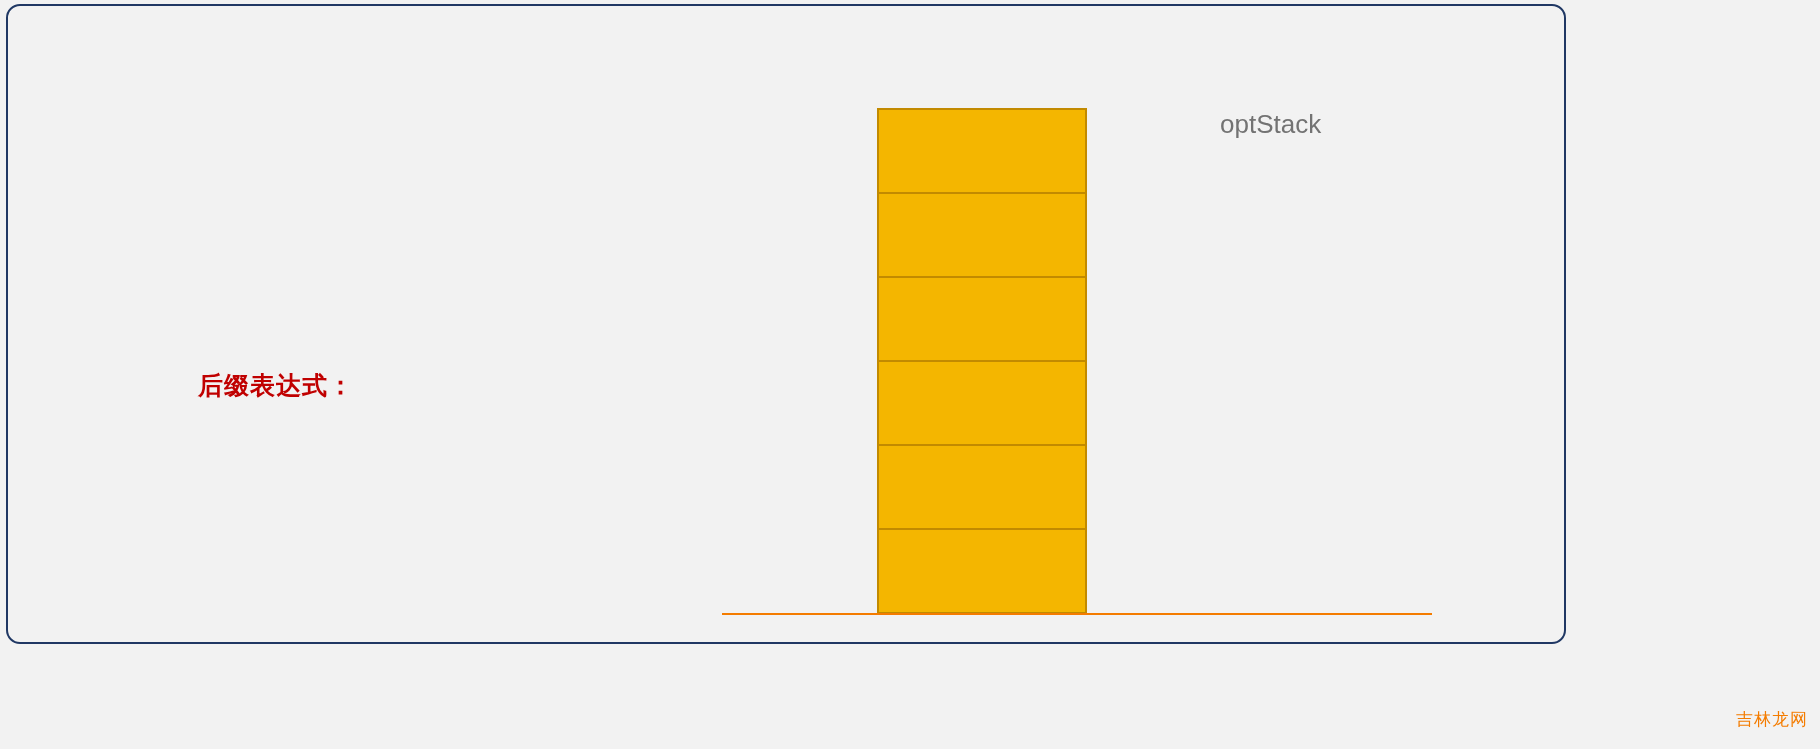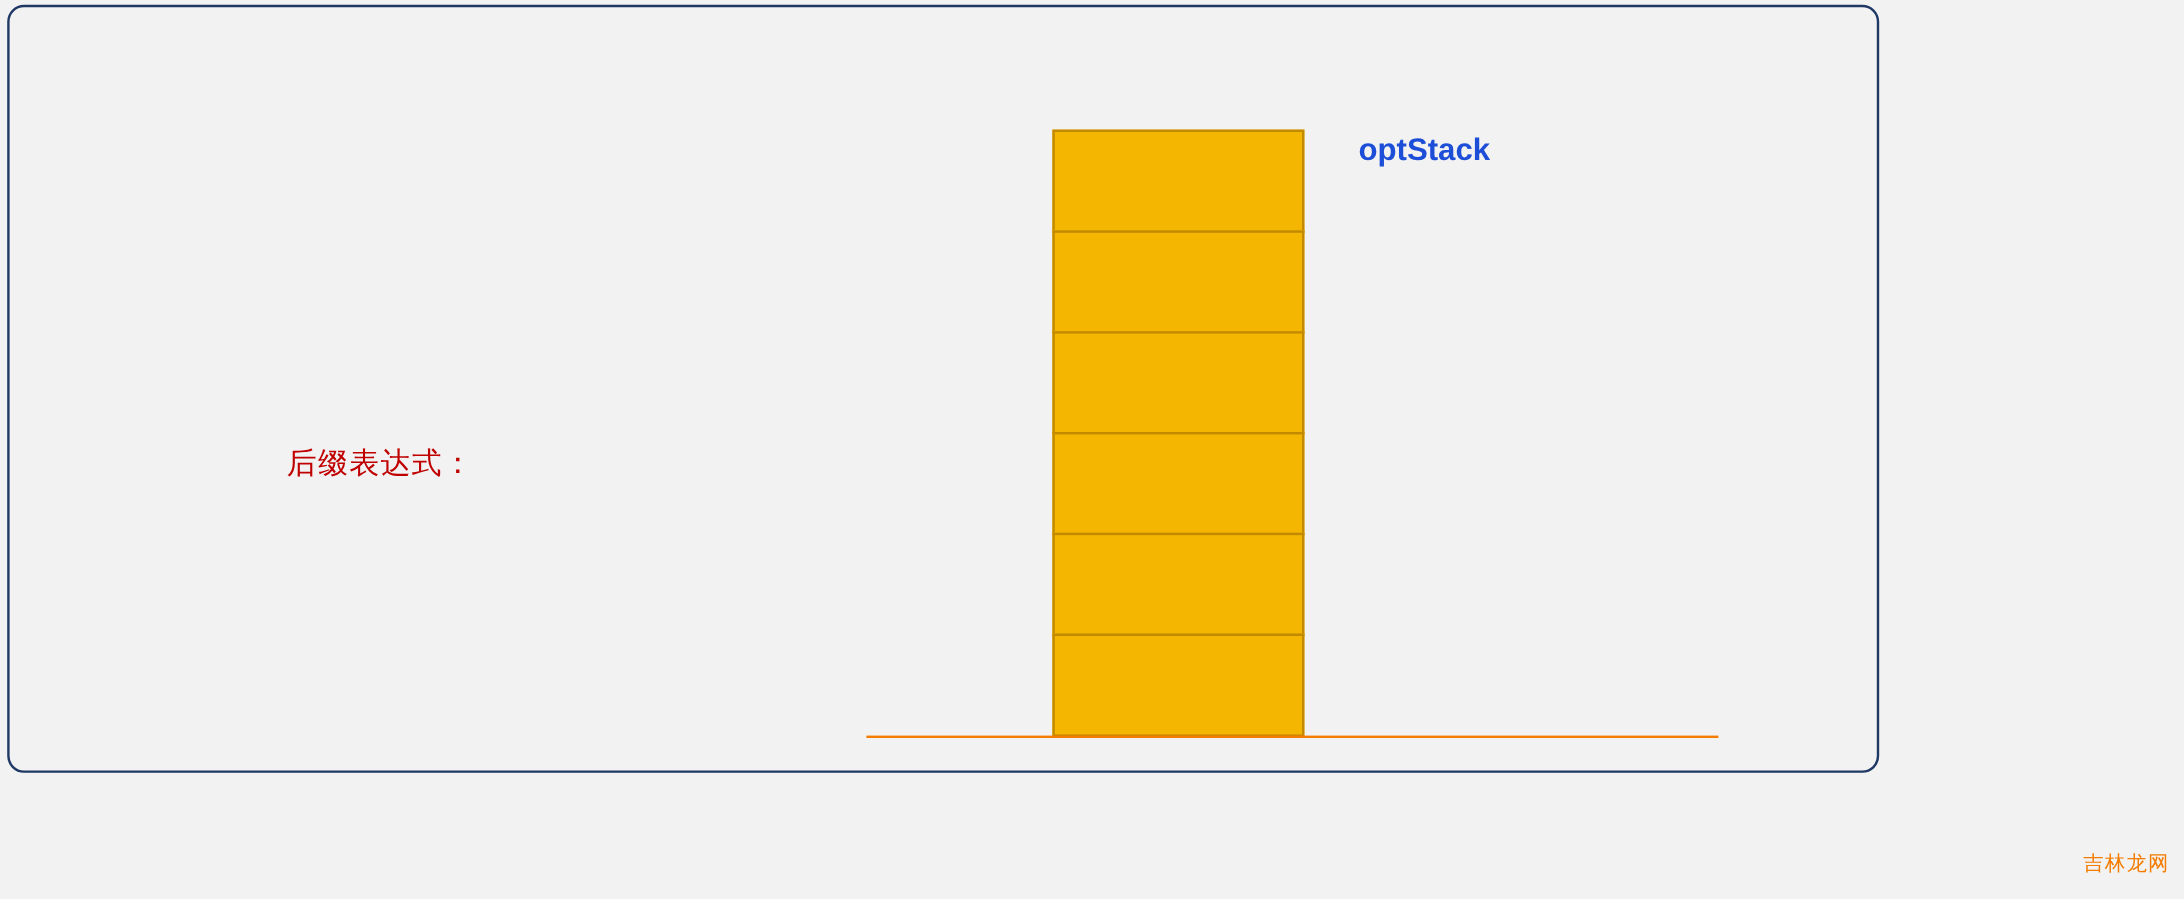--- a/index.html
+++ b/index.html
@@ -18,31 +18,30 @@
     height: 640px;
     border: 2px solid #203864;
     border-radius: 14px;
     background: #f2f2f2;
   }
   .postfix-label {
     position: absolute;
     left: 190px;
     top: 363px;
     color: #c00000;
-    font-weight: 400;
+    font-weight: 700;
     font-size: 25px;
     letter-spacing: 1px;
-    margin-left: 41px;
   }
   .opt-label {
     position: absolute;
-    left: 1124px;
+    left: 1212px;
     top: 103px;
-    color: #1d4ed8;
-    font-weight: 700;
+    color: #737373;
+    font-weight: 400;
     font-size: 26px;
   }
   .stack-wrap {
     position: absolute;
     left: 869px;
     bottom: 28px;
     width: 210px;
     display: flex;
     flex-direction: column;
   }

